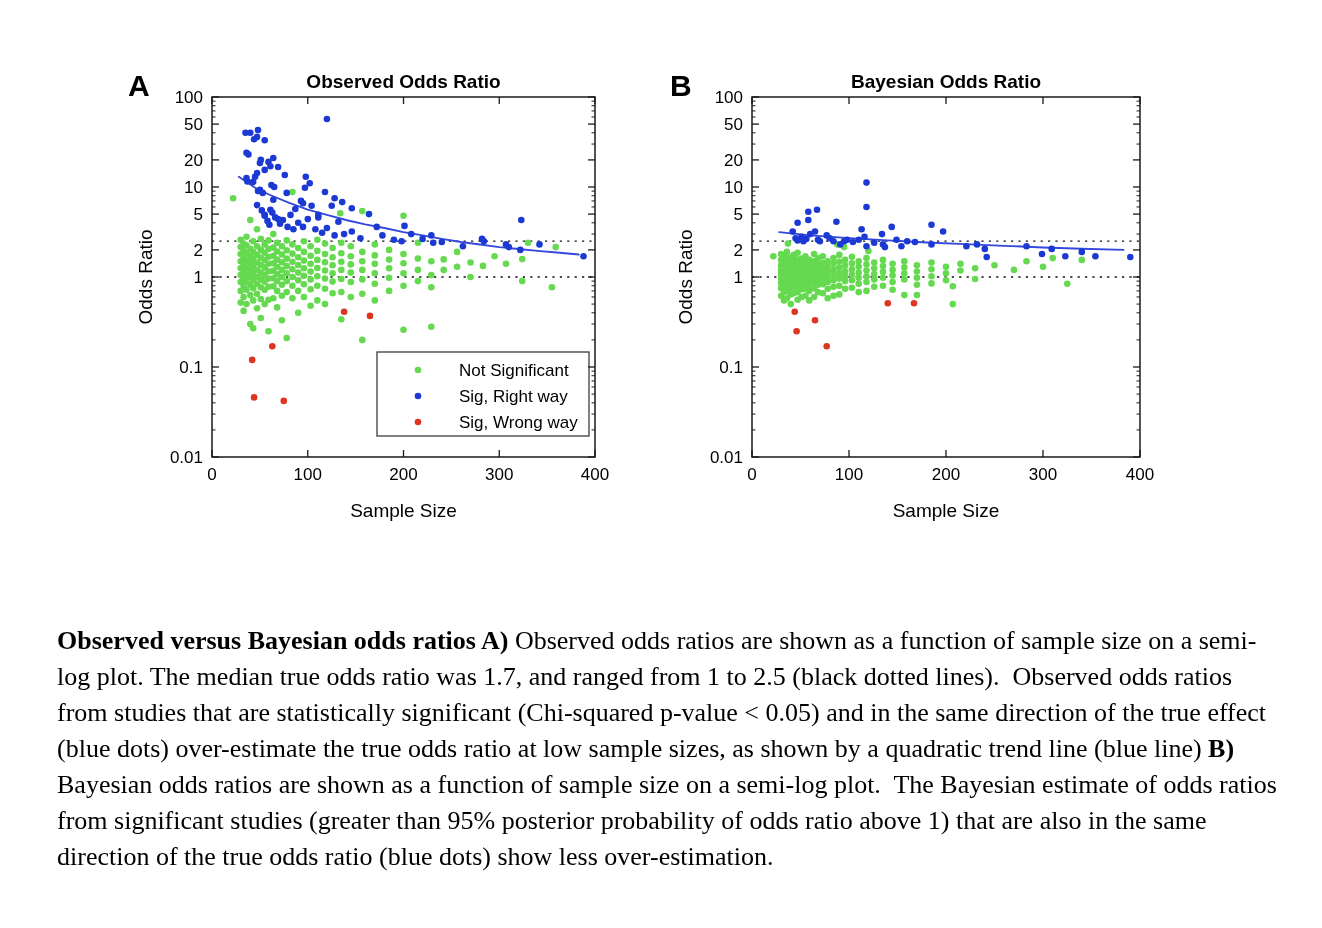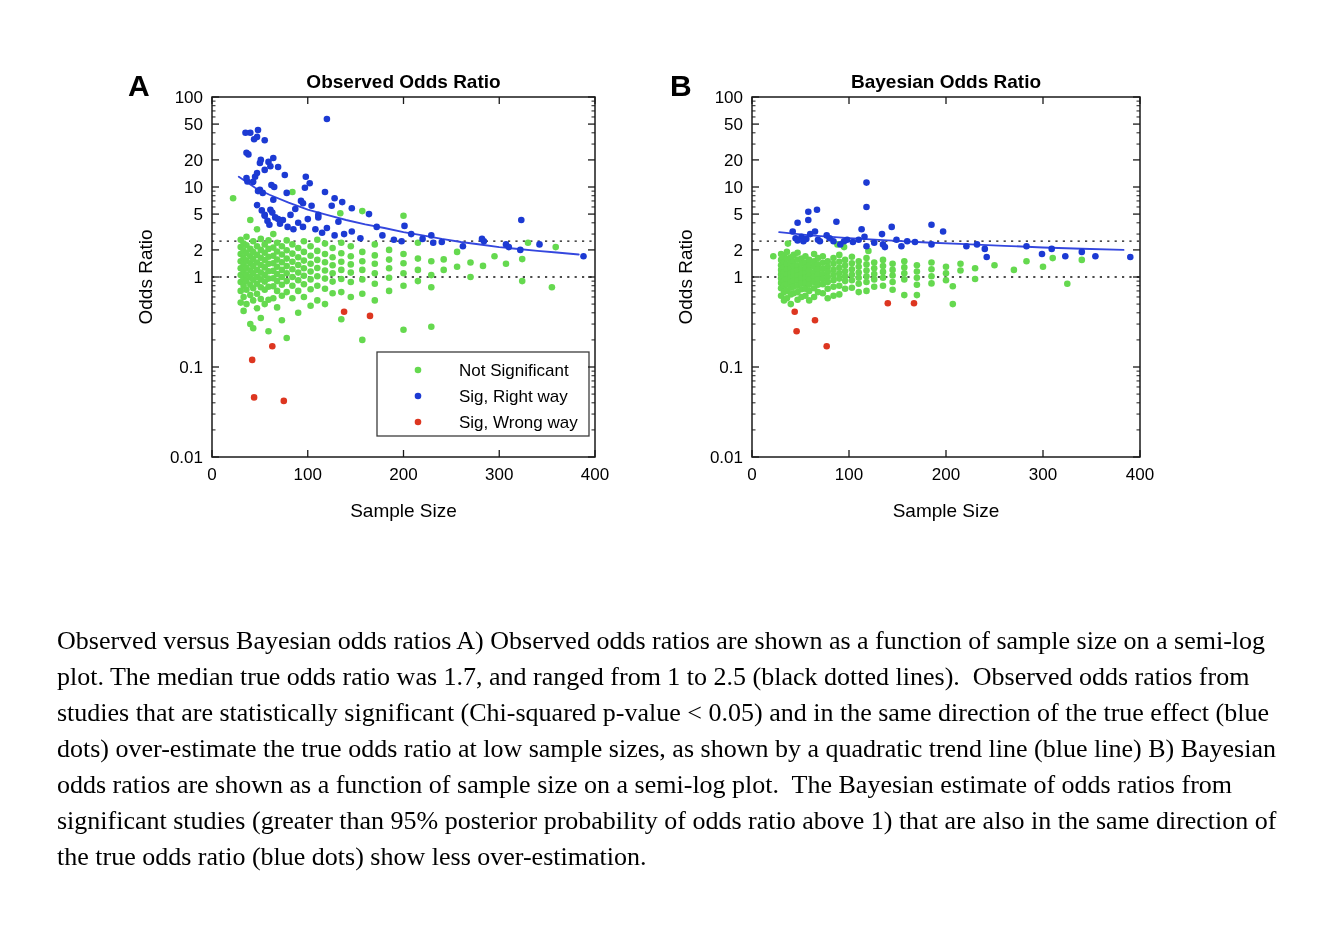--- a/index.html
+++ b/index.html
@@ -2,21 +2,21 @@
 <html><head>
 <meta charset="utf-8">
 <style>
   html,body{margin:0;padding:0;background:#ffffff;}
   .page{position:relative;width:1322px;height:928px;background:#ffffff;overflow:hidden;
         font-family:"Liberation Sans",sans-serif;}
   #figsvg{position:absolute;left:0;top:0;}
   .caption{position:absolute;left:57px;top:597px;width:1222px;
            font-family:"Liberation Serif",serif;font-size:26px;line-height:36px;color:#000;
            white-space:pre-wrap;}
-  .caption b{font-weight:normal;}
+  .caption b{font-weight:bold;}
 </style>
 </head>
 <body>
 
 <div class="page">
   <svg id="figsvg" width="1322" height="570">
       <g>
         <line x1="212" x2="595" y1="241.18539921951663" y2="241.18539921951663" stroke="#111111" stroke-width="1.3" stroke-dasharray="2.2 5.2"></line>
         <line x1="212" x2="595" y1="277" y2="277" stroke="#111111" stroke-width="1.3" stroke-dasharray="2.2 5.2"></line>
         <polyline points="238.81,176.74509829238468 255.0875,187.78965318767547 269.45,194.7567532854655 288.6,202.65326775692563 307.75,209.66307756944198 326.9,214.88235279743375 346.04999999999995,219.9878389978372 365.20000000000005,224.30853434423494 384.35,228.0338760084752 403.5,232.15205015893596 422.65,235.38418018909394 441.79999999999995,238.90787134568728 460.95000000000005,241.97505240719207 480.09999999999997,244.44449475841665 499.25,247.0805386075955 518.4000000000001,248.94215250498212 537.55,250.89688497737336 556.7,252.5342554117151 578.7225000000001,254.46219979219953" fill="none" stroke="#3447de" stroke-width="1.9" stroke-linecap="round"></polyline>

